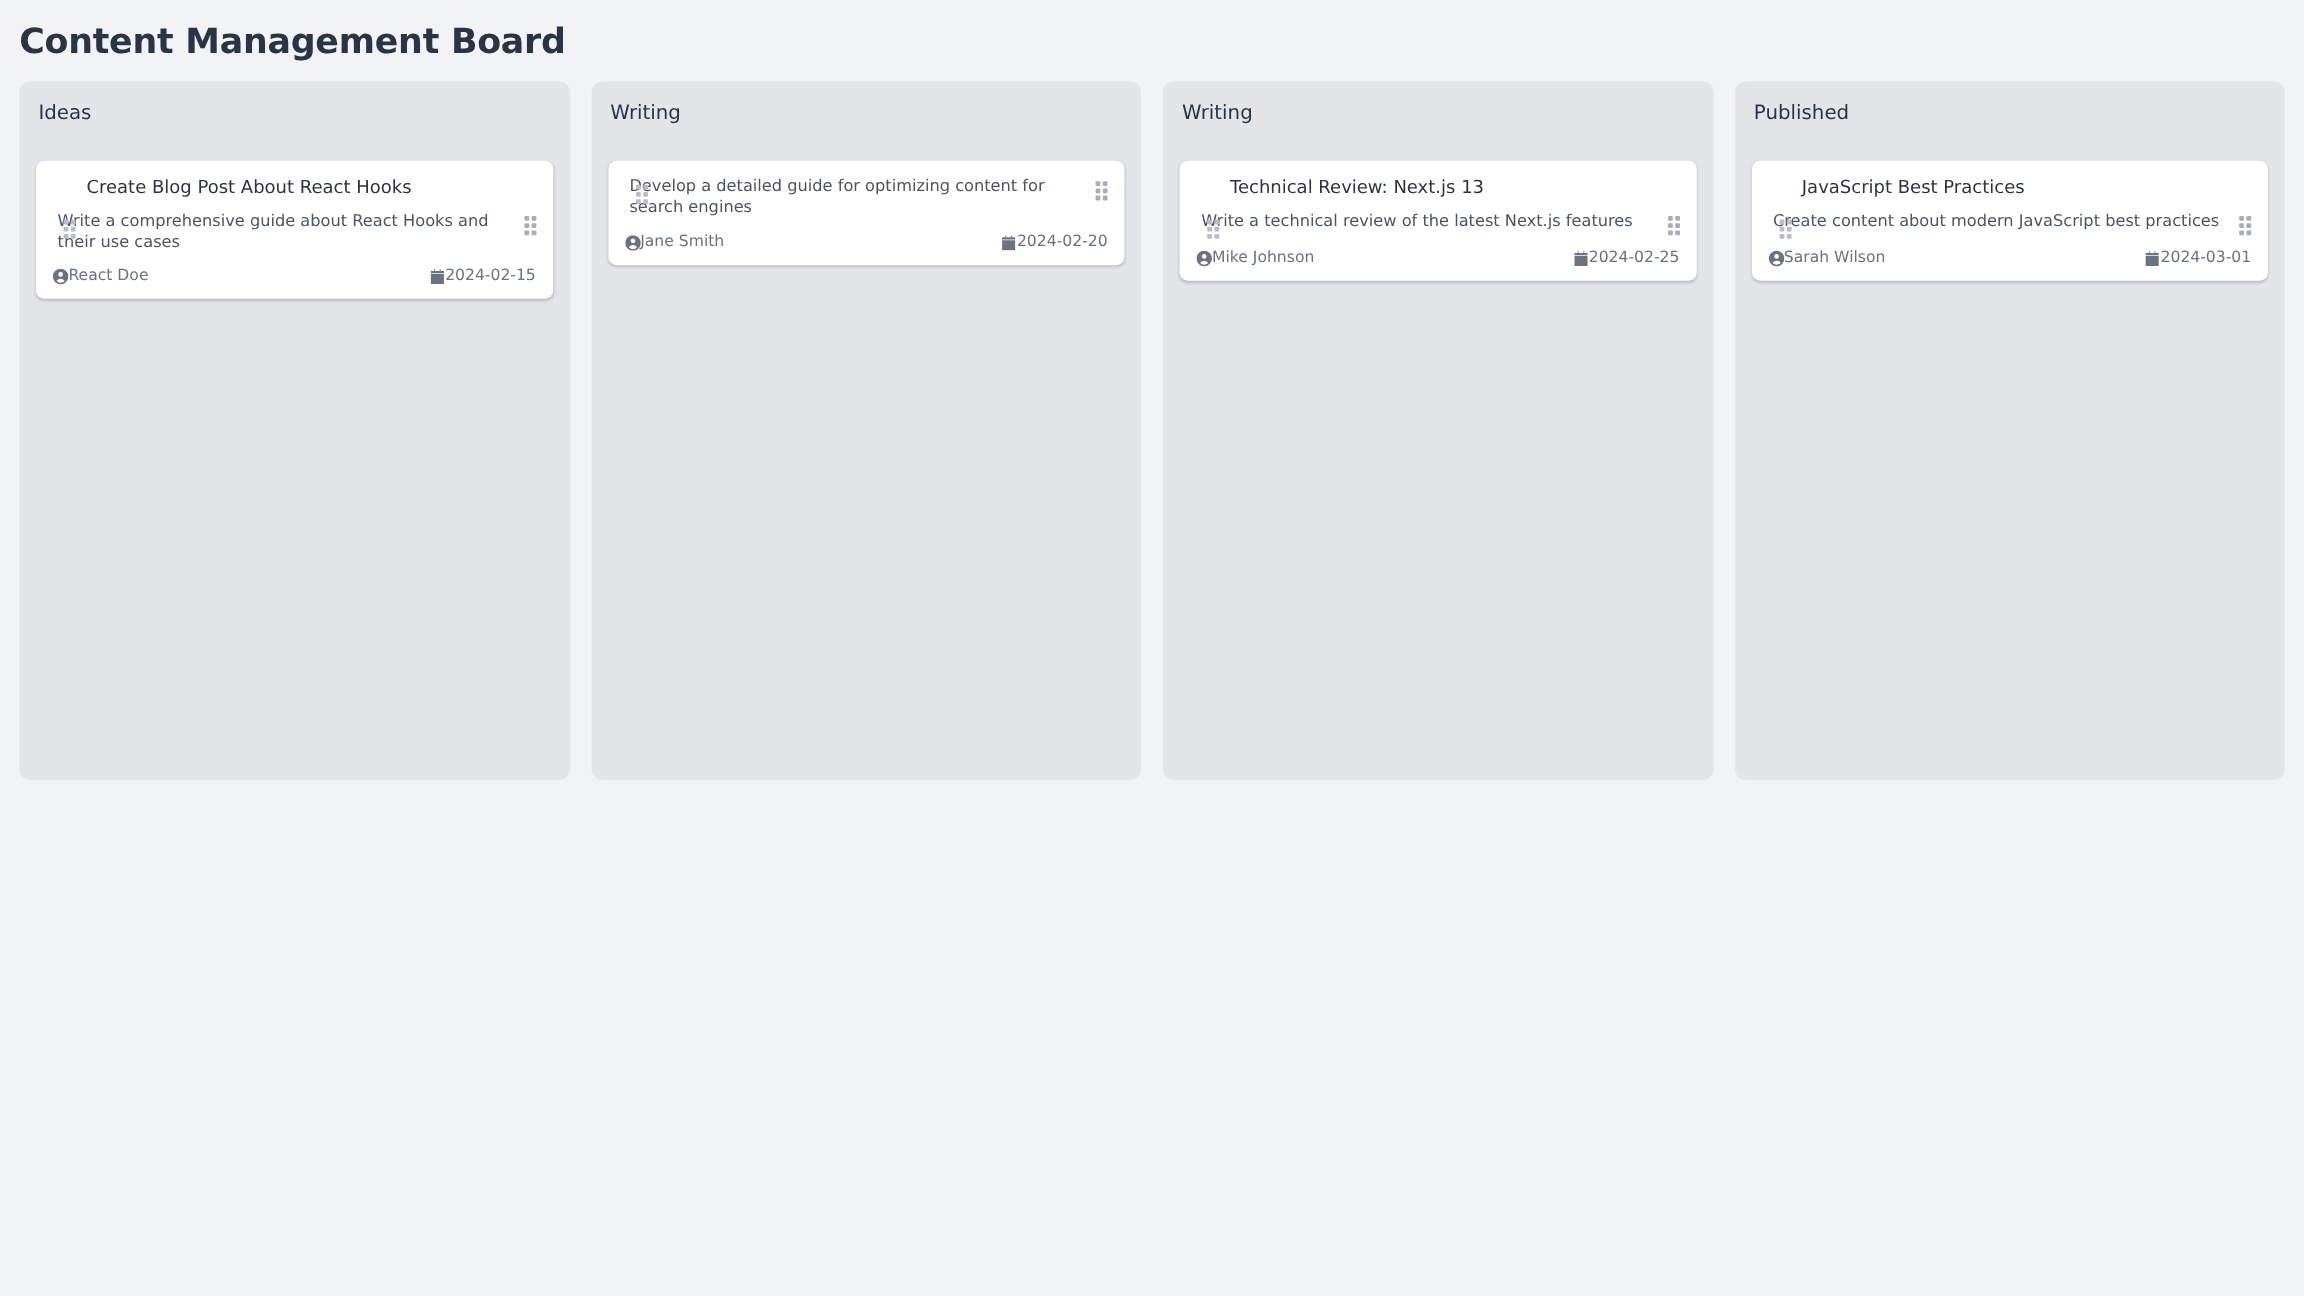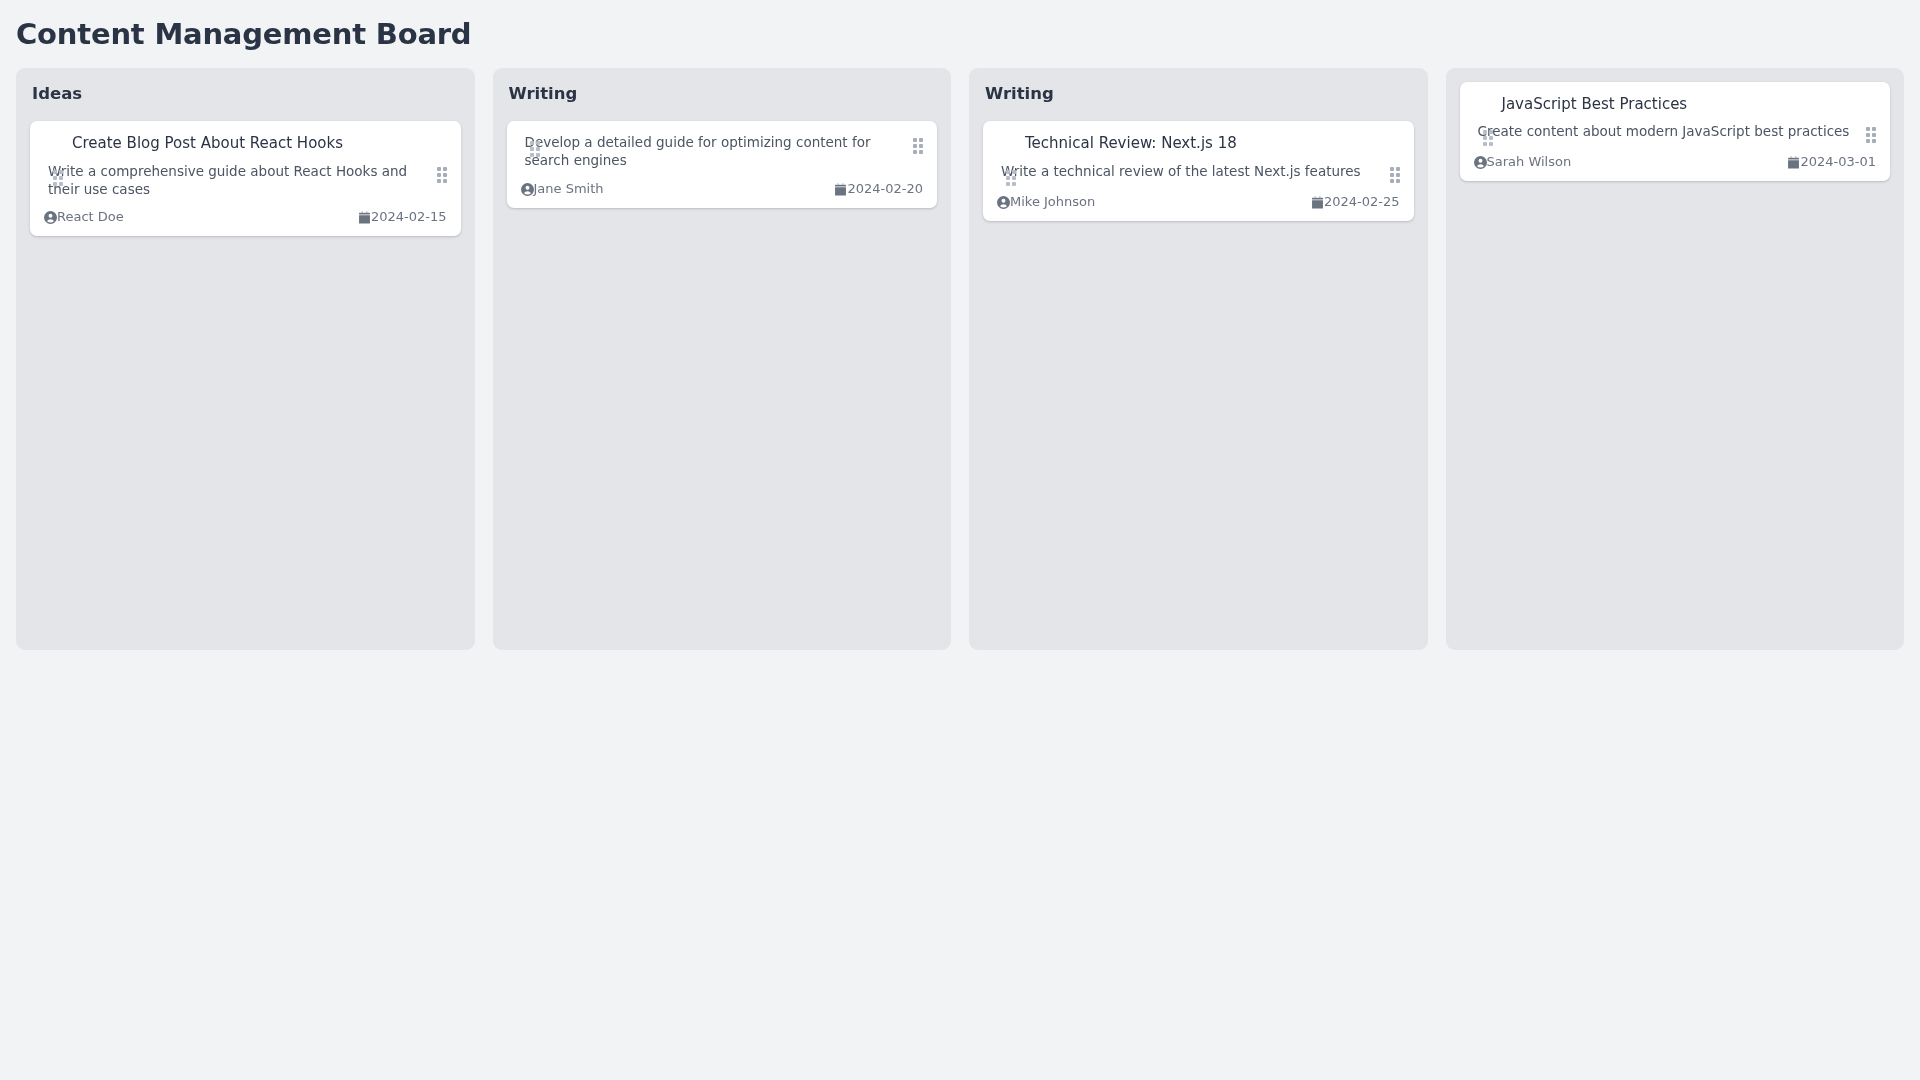--- a/index.html
+++ b/index.html
@@ -42,24 +42,24 @@
     background: #e4e5e9;
     border-radius: 9px;
     padding: 14px 14px 16px 14px;
     min-height: 582px;
     display: flex;
     flex-direction: column;
   }
 
   .column-title {
     font-size: 16.5px;
-    font-weight: bold;
+    font-weight: normal;
     color: #2b3445;
     padding: 2px 2px 0 2px;
-    margin-bottom: 18px;
+    margin-bottom: 31px;
     line-height: 1.2;
   }
 
   .cards {
     display: flex;
     flex-direction: column;
     gap: 12px;
   }
 
   .card {
@@ -251,21 +251,21 @@
       </span>
     </div>
   </article>
 </div>
   </section>
 
   <section class="column">
     <div class="column-title">Writing</div>
     <div class="cards">
   <article class="card">
-    <div class="card-title">Technical Review: Next.js 18</div>
+    <div class="card-title">Technical Review: Next.js 13</div>
     <div class="card-body">
       <span class="drag-handle left">
         <span></span>
                 <span></span>
                 <span></span>
                 <span></span>
                 <span></span>
                 <span></span>
       </span>
       <div class="card-desc">Write a technical review of the latest Next.js features</div>
@@ -296,20 +296,21 @@
           </svg>
         </span>
         <span>2024-02-25</span>
       </span>
     </div>
   </article>
 </div>
   </section>
 
   <section class="column">
+    <div class="column-title">Published</div>
     <div class="cards">
   <article class="card">
     <div class="card-title">JavaScript Best Practices</div>
     <div class="card-body">
       <span class="drag-handle left">
         <span></span>
                 <span></span>
                 <span></span>
                 <span></span>
                 <span></span>

